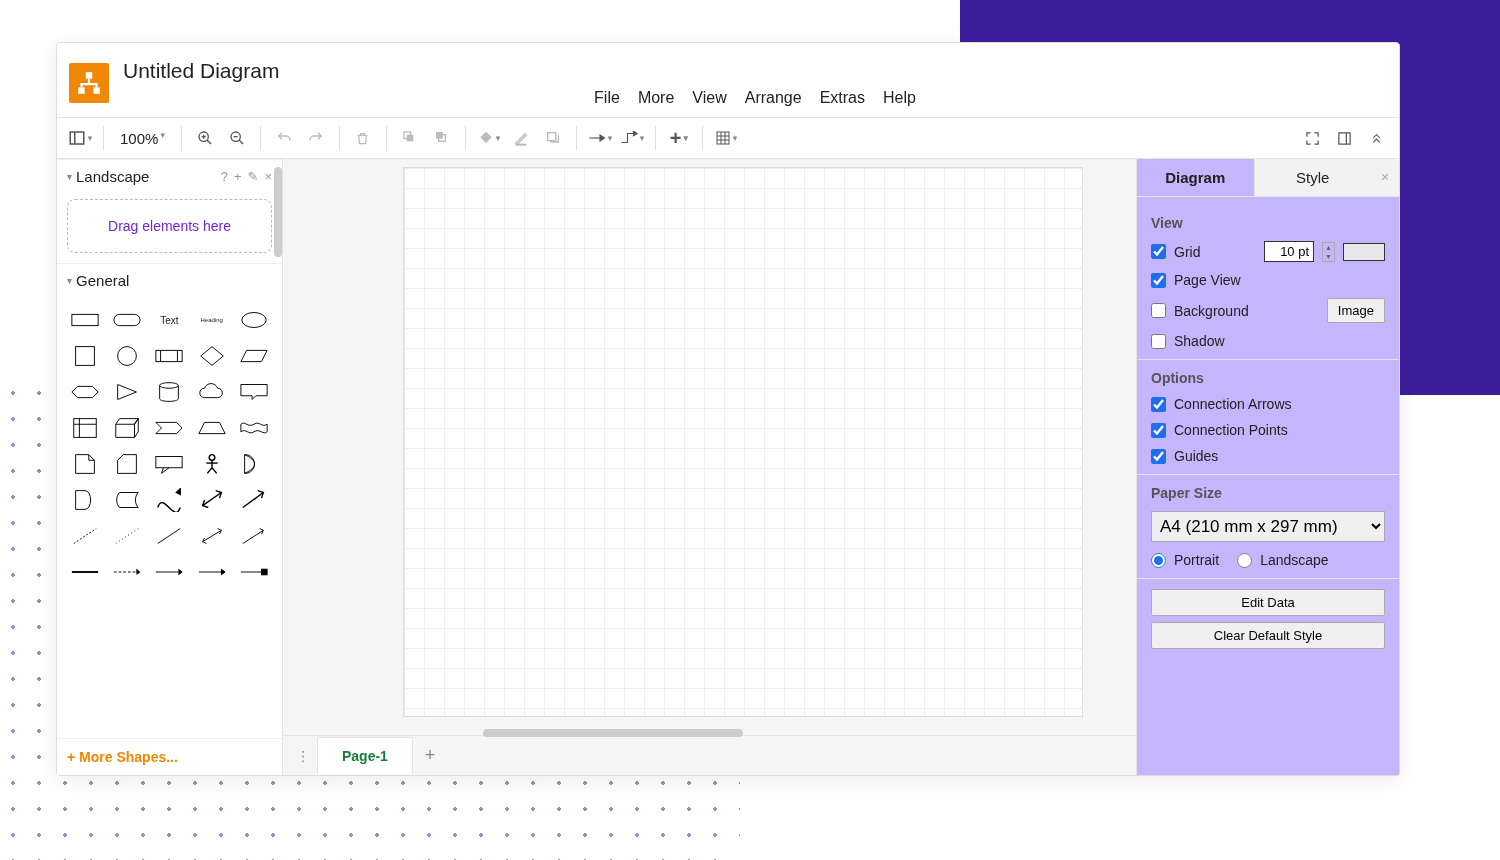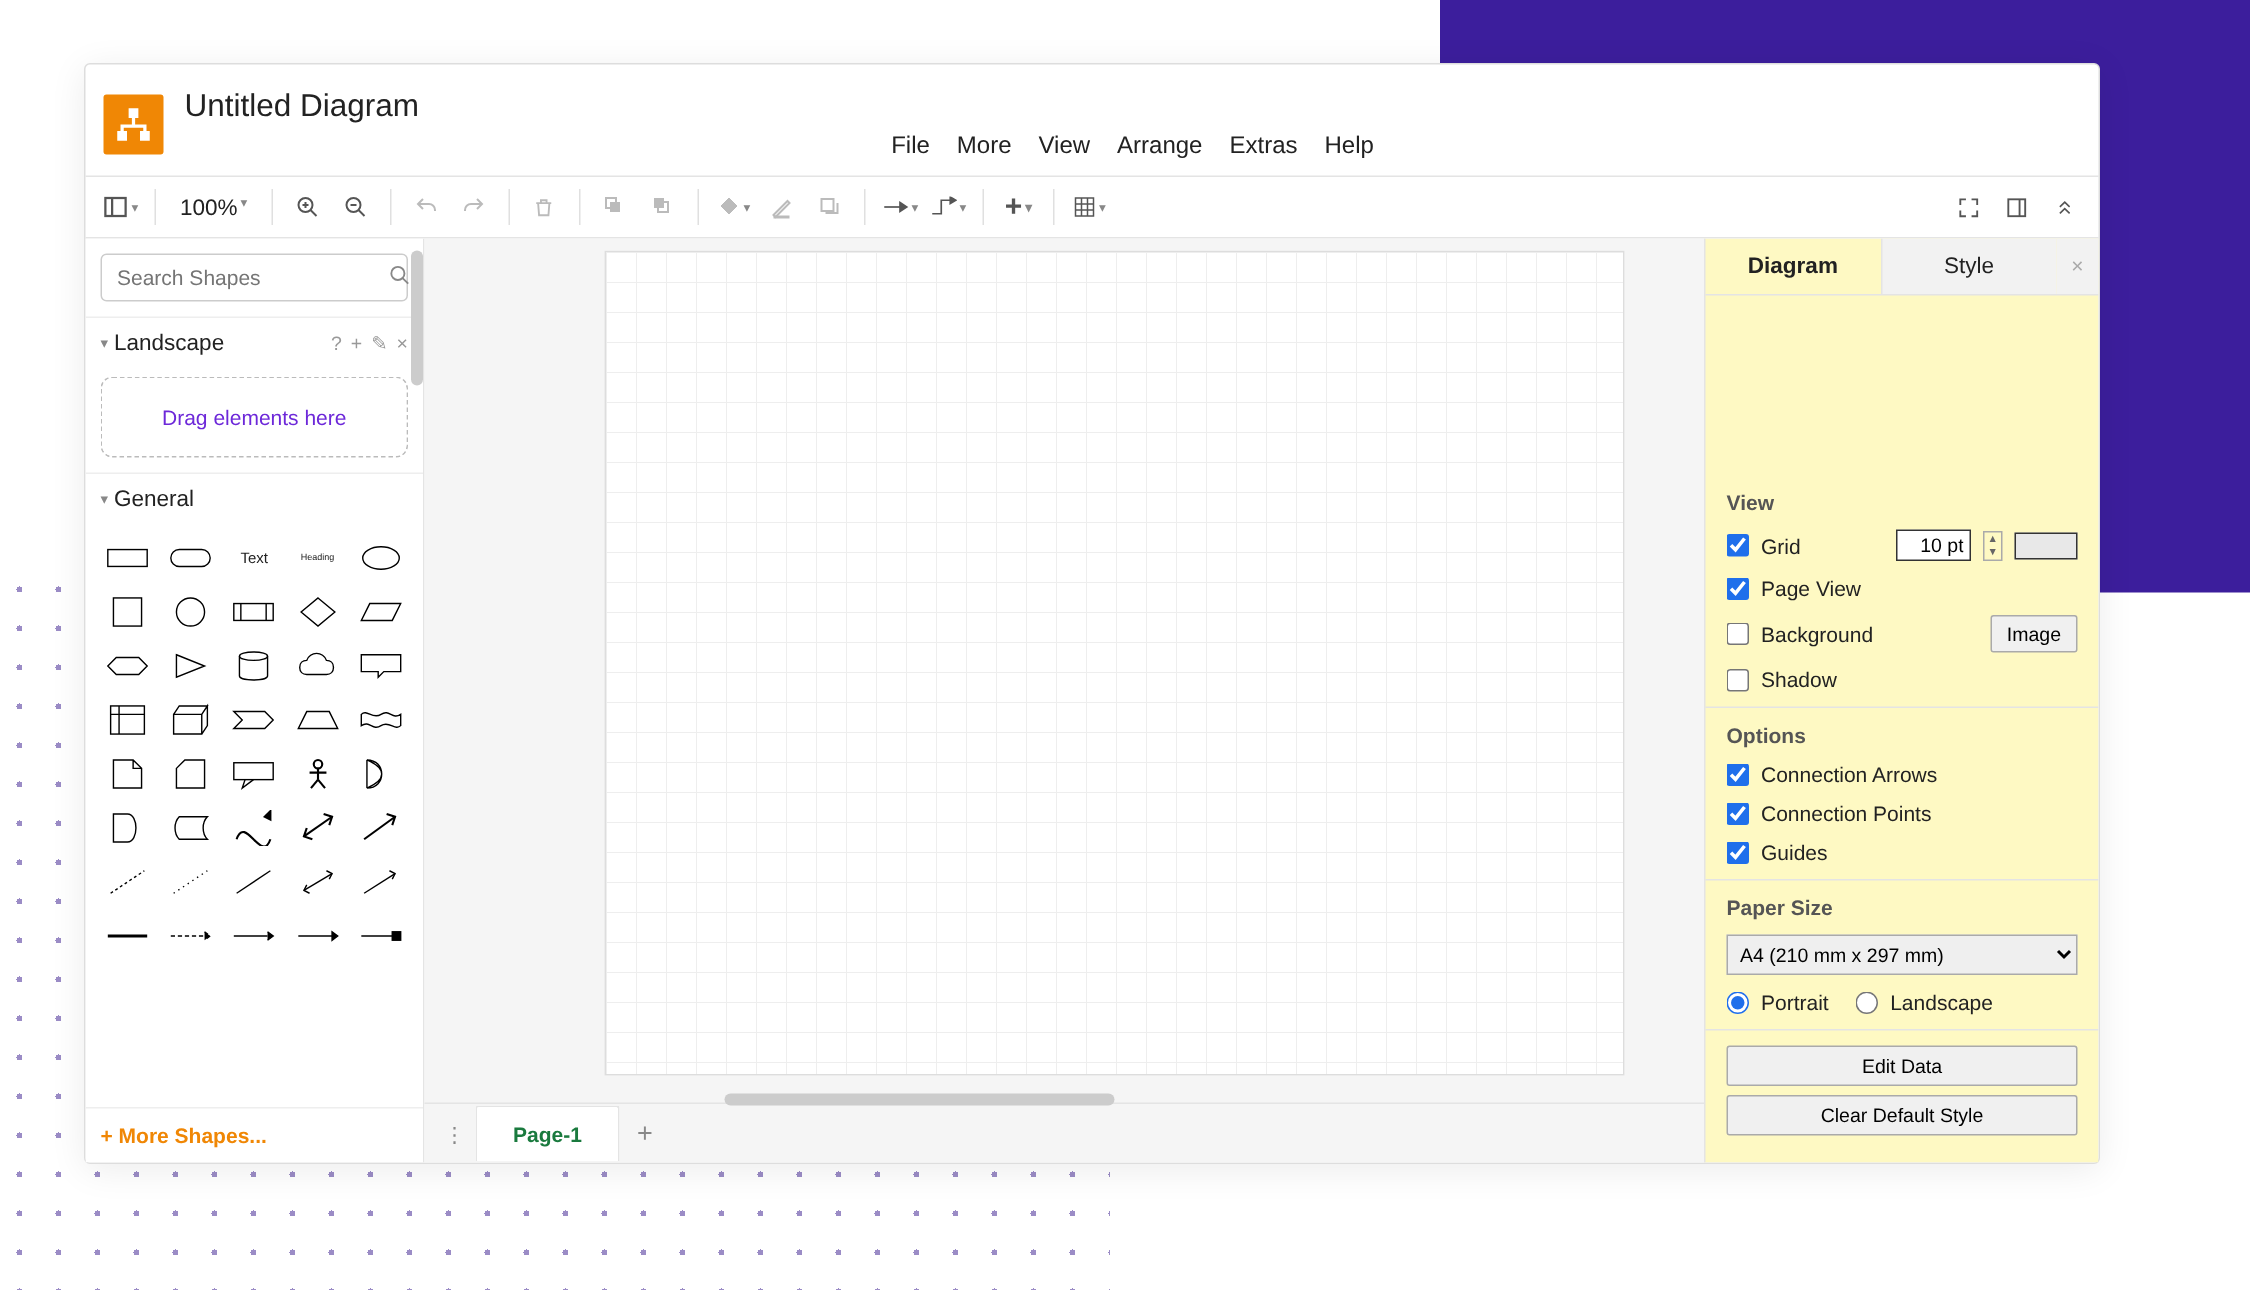--- a/index.html
+++ b/index.html
@@ -38,38 +38,38 @@
 .more-shapes { padding: 10px; border-top: 1px solid #eee; color: #f08705; font-weight: 600; cursor: pointer; }
 .left-scroll { position: absolute; right: 0; top: 0; width: 8px; height: 90px; background: #ccc; border-radius: 4px; }
 .canvas-area { flex: 1; background: #f5f5f5; display: flex; flex-direction: column; position: relative; }
 .canvas { flex: 1; margin: 8px 8px 0 20px; position: relative; overflow: hidden; }
 .page { position: absolute; left: 100px; top: 0; width: 680px; height: 550px; background: #fff; background-image: linear-gradient(#eee 1px, transparent 1px), linear-gradient(90deg, #eee 1px, transparent 1px); background-size: 20px 20px; border: 1px solid #ddd; }
 .hscroll { position: absolute; bottom: 38px; left: 200px; width: 260px; height: 8px; background: #ccc; border-radius: 4px; }
 .page-tabs { height: 40px; background: #f5f5f5; border-top: 1px solid #e4e4e4; display: flex; align-items: center; padding: 0 8px; gap: 2px; }
 .page-tabs .more { width: 24px; text-align: center; color: #888; cursor: pointer; }
 .page-tab { background: #fff; padding: 10px 24px; color: #1a7a3e; font-weight: 600; border: 1px solid #e4e4e4; border-bottom: none; border-radius: 2px 2px 0 0; cursor: pointer; }
 .add-page { width: 30px; text-align: center; color: #888; font-size: 18px; cursor: pointer; }
-.right-panel { width: 263px; background: #fef9c3; border-left: 1px solid #e4e4e4; display: flex; flex-direction: column; justify-content: space-between; }
+.right-panel { width: 263px; background: #c4b5fd; border-left: 1px solid #e4e4e4; display: flex; flex-direction: column; }
 .rp-tabs { display: flex; border-bottom: 1px solid #e4e4e4; }
 .rp-tab { flex: 1; text-align: center; padding: 10px 4px; font-size: 15px; cursor: pointer; }
 .rp-tab.active { font-weight: 600; }
 .rp-tab.inactive { background: #f2f2f2; border-left: 1px solid #e4e4e4; }
 .rp-close { width: 28px; text-align: center; padding: 10px 0; color: #aaa; background: #f2f2f2; cursor: pointer; }
 .rp-body { padding: 12px 14px; font-size: 14px; }
 .rp-section-title { font-weight: 600; margin: 6px 0 10px 0; color: #555; }
 .rp-row { display: flex; align-items: center; margin-bottom: 10px; gap: 8px; }
 .rp-row input[type=checkbox], .rp-row input[type=radio] { accent-color: #1f6feb; width: 15px; height: 15px; }
 .rp-row label { flex: 1; }
 .grid-input { width: 50px; border: 1px solid #333; padding: 2px 4px; text-align: right; font-size: 13px; }
 .steppers { display: flex; flex-direction: column; border: 1px solid #aaa; }
 .steppers span { font-size: 7px; line-height: 7px; padding: 1px 2px; cursor: pointer; color:#666; }
 .color-swatch { width: 42px; height: 18px; border: 1px solid #333; background: #e8e8e8; cursor: pointer; }
 .img-btn { border: 1px solid #aaa; background: #f0f0f0; padding: 4px 10px; border-radius: 2px; cursor: pointer; font-size: 13px; }
 .rp-hr { border: none; border-top: 1px solid #e4e4e4; margin: 10px -14px; }
-.paper-select { width: 100%; border: 1px solid #aaa; padding: 4px; font-size: 13px; margin-bottom: 10px; }
+.paper-select { width: 100%; border: 1px solid #aaa; padding: 4px; font-size: 17px; margin-bottom: 10px; }
 .full-btn { width: 100%; border: 1px solid #aaa; background: #f0f0f0; padding: 5px; margin-bottom: 6px; cursor: pointer; font-size: 13px; border-radius: 2px; }
 .dots-bg { position: absolute; top: 380px; left: 0; width: 740px; height: 480px; background-image: radial-gradient(#9b8cc6 2px, transparent 2px); background-size: 26px 26px; z-index: -1; }
 </style>
 </head>
 <body>
 
 <div class="dots-bg"></div>
 <div class="purple-block"></div>
 
 <div class="app-window">
@@ -220,27 +220,20 @@
           <svg width="13" height="15" viewBox="0 0 24 24" stroke="#555" fill="none" stroke-width="2">
             <path d="M6 11l6-6 6 6M6 19l6-6 6 6"></path>
           </svg>
         </div>
     </div>
   </div>
 
   <div class="main-area">
     <div class="left-panel">
       <div class="left-scroll" style="top:8px;"></div>
-      <div class="search-box">
-        <input placeholder="Search Shapes" style="">
-        <span><svg width="15" height="15" viewBox="0 0 24 24" stroke="#888" fill="none" stroke-width="2">
-              <circle cx="10" cy="10" r="7"></circle>
-              <line x1="15" y1="15" x2="21" y2="21"></line>
-            </svg></span>
-      </div>
       <div class="section-header">
         <span class="arrow">▾</span>
         <span>Landscape</span>
         <span class="actions">
           <span>?</span>
           <span>+</span>
           <span>✎</span>
           <span>×</span>
         </span>
       </div>

